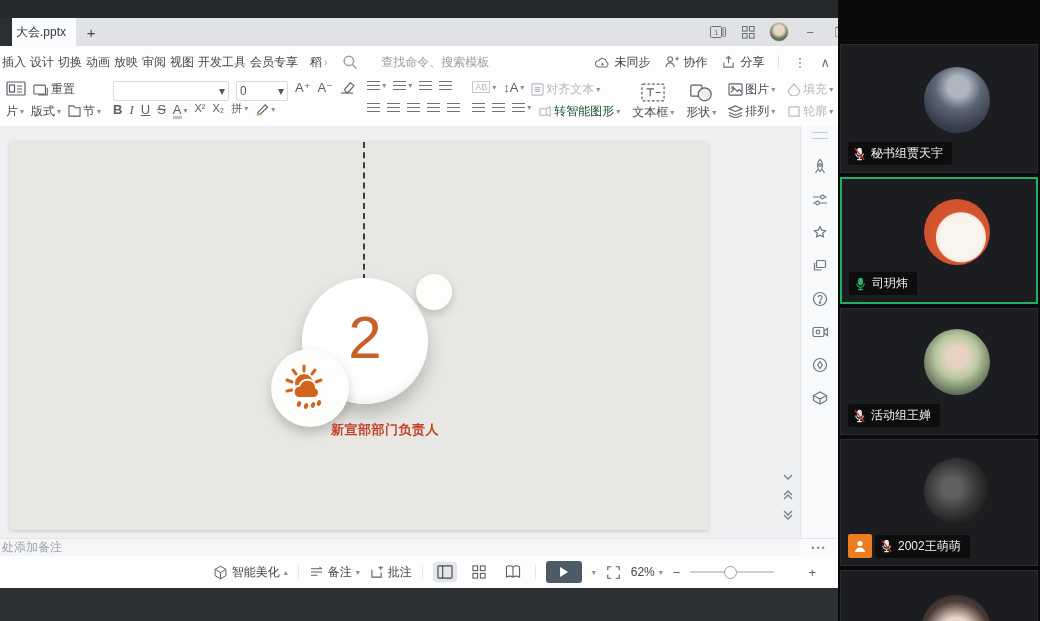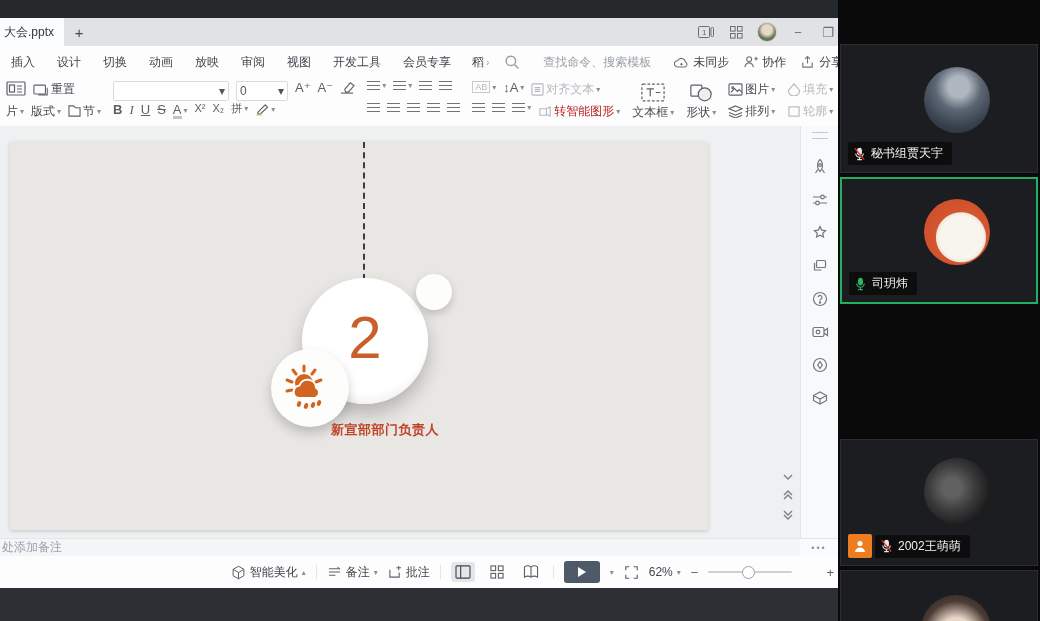--- a/index.html
+++ b/index.html
@@ -3,29 +3,29 @@
 <meta charset="utf-8">
 <style>
   html,body{margin:0;padding:0}
   body{width:1040px;height:621px;position:relative;overflow:hidden;background:#0b0b0c;
        font-family:"Liberation Sans","DejaVu Sans",sans-serif;-webkit-font-smoothing:antialiased}
   svg{display:block}
 
   
   .wps{position:absolute;left:0;top:0;width:838px;height:621px;background:#2b2f33}
   .titlebar{position:absolute;left:0;top:0;width:838px;height:18px;background:#26292c}
-  .tabbar{position:absolute;left:0;top:18px;width:877px;height:28px;background:#e0e2e5;display:flex;align-items:stretch}
+  .tabbar{position:absolute;left:12px;top:18px;width:877px;height:28px;background:#e0e2e5;display:flex;align-items:stretch}
   .tab{background:#fbfcfd;display:flex;align-items:center;padding:0 10px 0 4px;font-size:12px;color:#35393e;min-width:50px}
   .newtab{width:30px;display:flex;align-items:center;justify-content:center;font-size:15px;color:#44484d}
   .tab-right{margin-left:auto;display:flex;align-items:center;gap:12px;padding-right:10px;color:#5b6066}
   .tab-right .wbtn{display:flex;align-items:center;justify-content:center;width:18px;height:18px;font-size:13px;color:#6a6f75}
   .mini-avatar{width:18px;height:18px;border-radius:50%;background:radial-gradient(circle at 50% 38%,#e8d8c8 0 34%,#6f7d5a 60%,#3c4234 100%);border:1px solid #cfd2d6}
 
   .menubar{position:absolute;left:0;top:46px;width:838px;height:32px;background:#fdfdfe;display:flex;align-items:center;font-size:12px;color:#41464c}
-  .menu-item{padding:0 11px;white-space:nowrap}
+  .menu-item{padding:0 2px;white-space:nowrap}
   .menu-docer{padding:0 4px 0 10px;display:flex;align-items:center;gap:2px}
   .menu-docer .chev{color:#9aa0a6;font-size:10px}
   .searchbox{display:flex;align-items:center;gap:22px;color:#9aa0a6;margin-left:10px;min-width:170px}
   .menubar-right{margin-left:auto;display:flex;align-items:center;gap:14px;padding-right:8px;color:#3f444a}
   .mr-item{display:flex;align-items:center;gap:4px;white-space:nowrap}
   .mr-sep{width:1px;height:14px;background:#e1e3e6}
   .mr-glyph{color:#6d7279;font-size:13px}
 
   
   .ribbon{position:absolute;left:0;top:78px;width:838px;height:48px;background:#fdfdfe;border-bottom:1px solid #e2e3e6;display:flex;align-items:stretch;font-size:12px;color:#474c52}
@@ -54,21 +54,21 @@
   .vscroll{position:absolute;right:4px;top:0;width:16px;height:412px;display:flex;flex-direction:column;align-items:center;justify-content:flex-end;gap:10px;padding-bottom:18px;box-sizing:border-box}
 
   
   .rail{position:absolute;left:800px;top:126px;width:38px;height:412px;background:#f8f9fb;border-left:1px solid #e4e5e8;display:flex;flex-direction:column;align-items:center;padding-top:6px;box-sizing:border-box;gap:15px}
   .rail .handle{width:16px;height:5px;border-top:1px solid #c4c8cc;border-bottom:1px solid #c4c8cc;margin-bottom:4px}
   .rail-ic{width:18px;height:18px}
 
   
   .notesbar{position:absolute;left:0;top:538px;width:800px;height:18px;background:#f4f5f7;border-top:1px solid #e4e5e8;display:flex;align-items:center;font-size:12px;color:#9ba0a7;padding-left:2px;box-sizing:border-box}
   .dots-cell{position:absolute;left:800px;top:538px;width:38px;height:18px;background:#fafbfc;border-top:1px solid #e4e5e8;display:flex;align-items:center;justify-content:center;color:#8d9299;font-size:9px;letter-spacing:2px}
-  .statusbar{position:absolute;left:0;top:556px;width:838px;height:32px;background:#fdfdfe;display:flex;align-items:center;justify-content:flex-end;gap:10px;padding-right:4px;box-sizing:border-box;font-size:12px;color:#41464c}
+  .statusbar{position:absolute;left:0;top:556px;width:838px;height:32px;background:#fdfdfe;display:flex;align-items:center;justify-content:flex-end;gap:10px;padding-right:22px;box-sizing:border-box;font-size:12px;color:#41464c}
   .sb-item{display:flex;align-items:center;gap:4px;white-space:nowrap}
   .sb-sep{width:1px;height:14px;background:#e4e5e8}
   .viewbtn{width:24px;height:20px;display:flex;align-items:center;justify-content:center;border-radius:3px}
   .viewbtn.active{background:#e4e7ea}
   .playbtn{width:36px;height:22px;background:#4e5a68;border-radius:3px;display:flex;align-items:center;justify-content:center}
   .playbtn .tri{width:0;height:0;border-left:8px solid #fff;border-top:5px solid transparent;border-bottom:5px solid transparent}
   .zoomtrack{position:relative;width:84px;height:2px;background:#cdd1d5;border-radius:1px}
   .zoomknob{position:absolute;left:34px;top:-5px;width:11px;height:11px;border-radius:50%;background:#fff;border:1px solid #9aa0a6}
   .bottomdark{position:absolute;left:0;top:588px;width:838px;height:33px;background:#2c3034}
 
@@ -295,21 +295,21 @@
         <span class="bars gray"></span>
         <span class="bars"></span>
         <span class="rbtn">
             <span class="bars"></span>
             <span class="dd">▾</span>
           </span>
         <span class="rbtn gray">
           <svg width="14" height="13" viewBox="0 0 15 14" fill="none" stroke="#b4b8bd" stroke-width="1.2">
               <path d="M2 4h7v7H2zM9 4l4-2v10l-4-2"></path>
             </svg>
-          <span style="color:#b91c1c">转智能图形</span>
+          <span style="color:#14532d">转智能图形</span>
             <span class="dd">▾</span>
           </span>
       </div>
     </div>
     <div class="rsep"></div>
     <div class="bigbtn">
       <svg width="24" height="19" viewBox="0 0 26 20" fill="none" stroke="#5c6167" stroke-width="1.3">
           <rect x="1" y="1" width="24" height="18" rx="1" stroke-dasharray="3 2"></rect>
           <path d="M6 6h8M10 6v8M16 10h5"></path>
         </svg>
@@ -558,20 +558,34 @@
           <g fill="none" stroke="#2eb564" stroke-width="1.2">
             <rect x="5" y="1.5" width="4" height="7" rx="2" fill="#2eb564"></rect>
             <path d="M3 7a4 4 0 0 0 8 0"></path>
             <path d="M7 11v2M4.5 13.5h5"></path>
           </g>
         </svg>
       <span>司玥炜</span>
     </div>
   </div>
 
+  <div class="tile" style="top:308px;height:127px">
+    <div class="pav av-girl" style="left:83px;top:20px"></div>
+    <div class="tile-label">
+      <svg width="13" height="14" viewBox="0 0 14 15">
+          <g fill="none" stroke="#e8e8e8" stroke-width="1.2">
+            <rect x="5" y="1.5" width="4" height="7" rx="2" fill="#e8e8e8"></rect>
+            <path d="M3 7a4 4 0 0 0 8 0"></path>
+            <path d="M7 11v2M4.5 13.5h5"></path>
+          </g>
+          <line x1="2" y1="1.5" x2="12" y2="13.5" stroke="#d93025" stroke-width="1.5"></line>
+        </svg>
+      <span>活动组王婵</span>
+    </div>
+  </div>
 
   <div class="tile" style="top:439px;height:127px">
     <div class="pav av-moon" style="left:83px;top:18px"></div>
     <div class="label-row">
       <span class="hostbadge">
         <svg width="14" height="14" viewBox="0 0 14 14">
             <circle cx="7" cy="4.5" r="2.6" fill="#fff"></circle>
             <path d="M1.8 13c.7-3 2.8-4.6 5.2-4.6s4.5 1.6 5.2 4.6z" fill="#fff"></path>
           </svg>
       </span>

